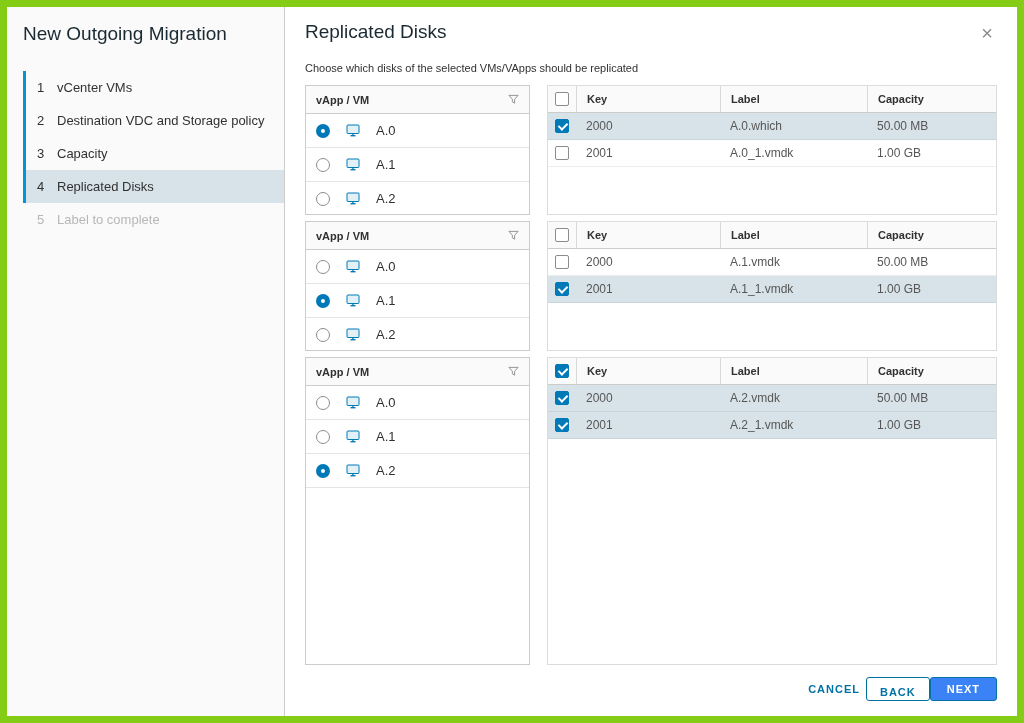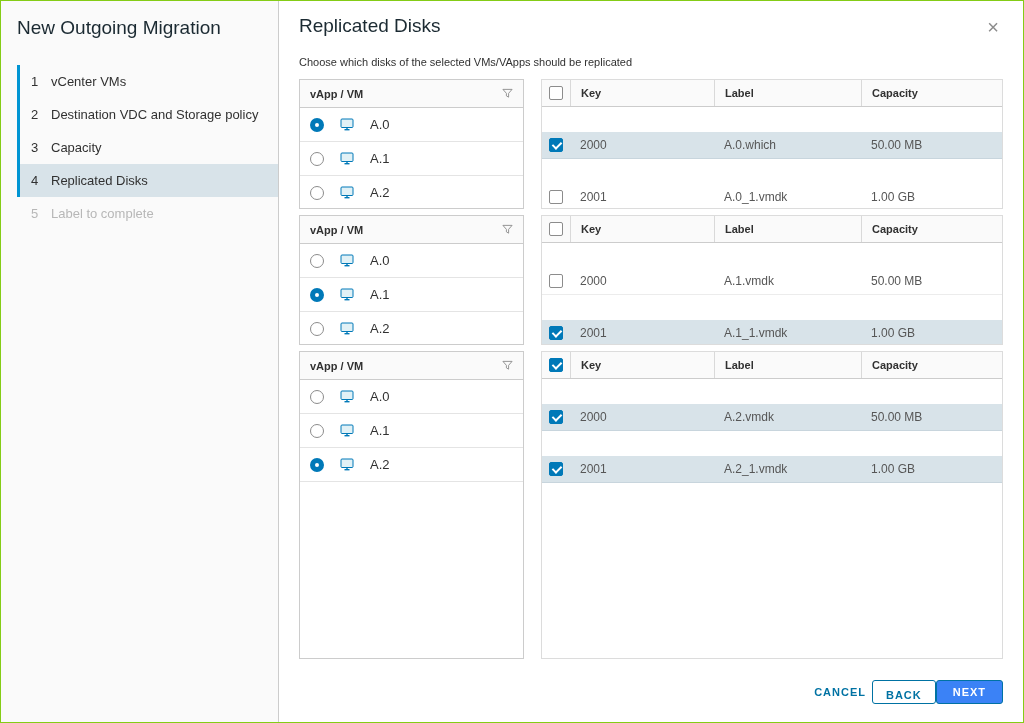--- a/index.html
+++ b/index.html
@@ -5,21 +5,21 @@
   * { box-sizing: border-box; }
   html,body { margin:0; padding:0; }
   body {
     width:1024px; height:723px;
     font-family:"Liberation Sans", sans-serif;
     background:#ffffff; color:#313131;
     overflow:hidden;
   }
   .app {
     display:flex; width:1024px; height:723px;
-    border:1px solid #84cc16;
+    border:7px solid #84cc16;
   }
 
   
   .sidebar {
     width:278px; flex-shrink:0;
     background:#fafafa;
     border-right:1px solid #cccccc;
     padding-top:14px;
   }
   .wizard-title {
@@ -84,21 +84,21 @@
     width:14px; height:14px; border-radius:50%;
     border:1px solid #8c8c8c; background:#fff; flex-shrink:0;
   }
   .radio.selected { border:5px solid #0079b8; }
   .vm-icon { display:flex; align-items:center; flex-shrink:0; }
 
   
   .disk-table {
     flex:1; height:100%;
     border:1px solid #dcdcdc; background:#fff;
-    display:flex; flex-direction:column; overflow:hidden;gap:25px;
+    display:flex; flex-direction:column; overflow:hidden;
   }
   .t-header {
     display:flex; align-items:stretch;
     height:27px; flex-shrink:0;
     background:#fafafa; border-bottom:1px solid #cccccc;
     font-size:11px; font-weight:700; color:#313131;
   }
   .t-row {
     display:flex; align-items:stretch;
     height:27px; flex-shrink:0;

